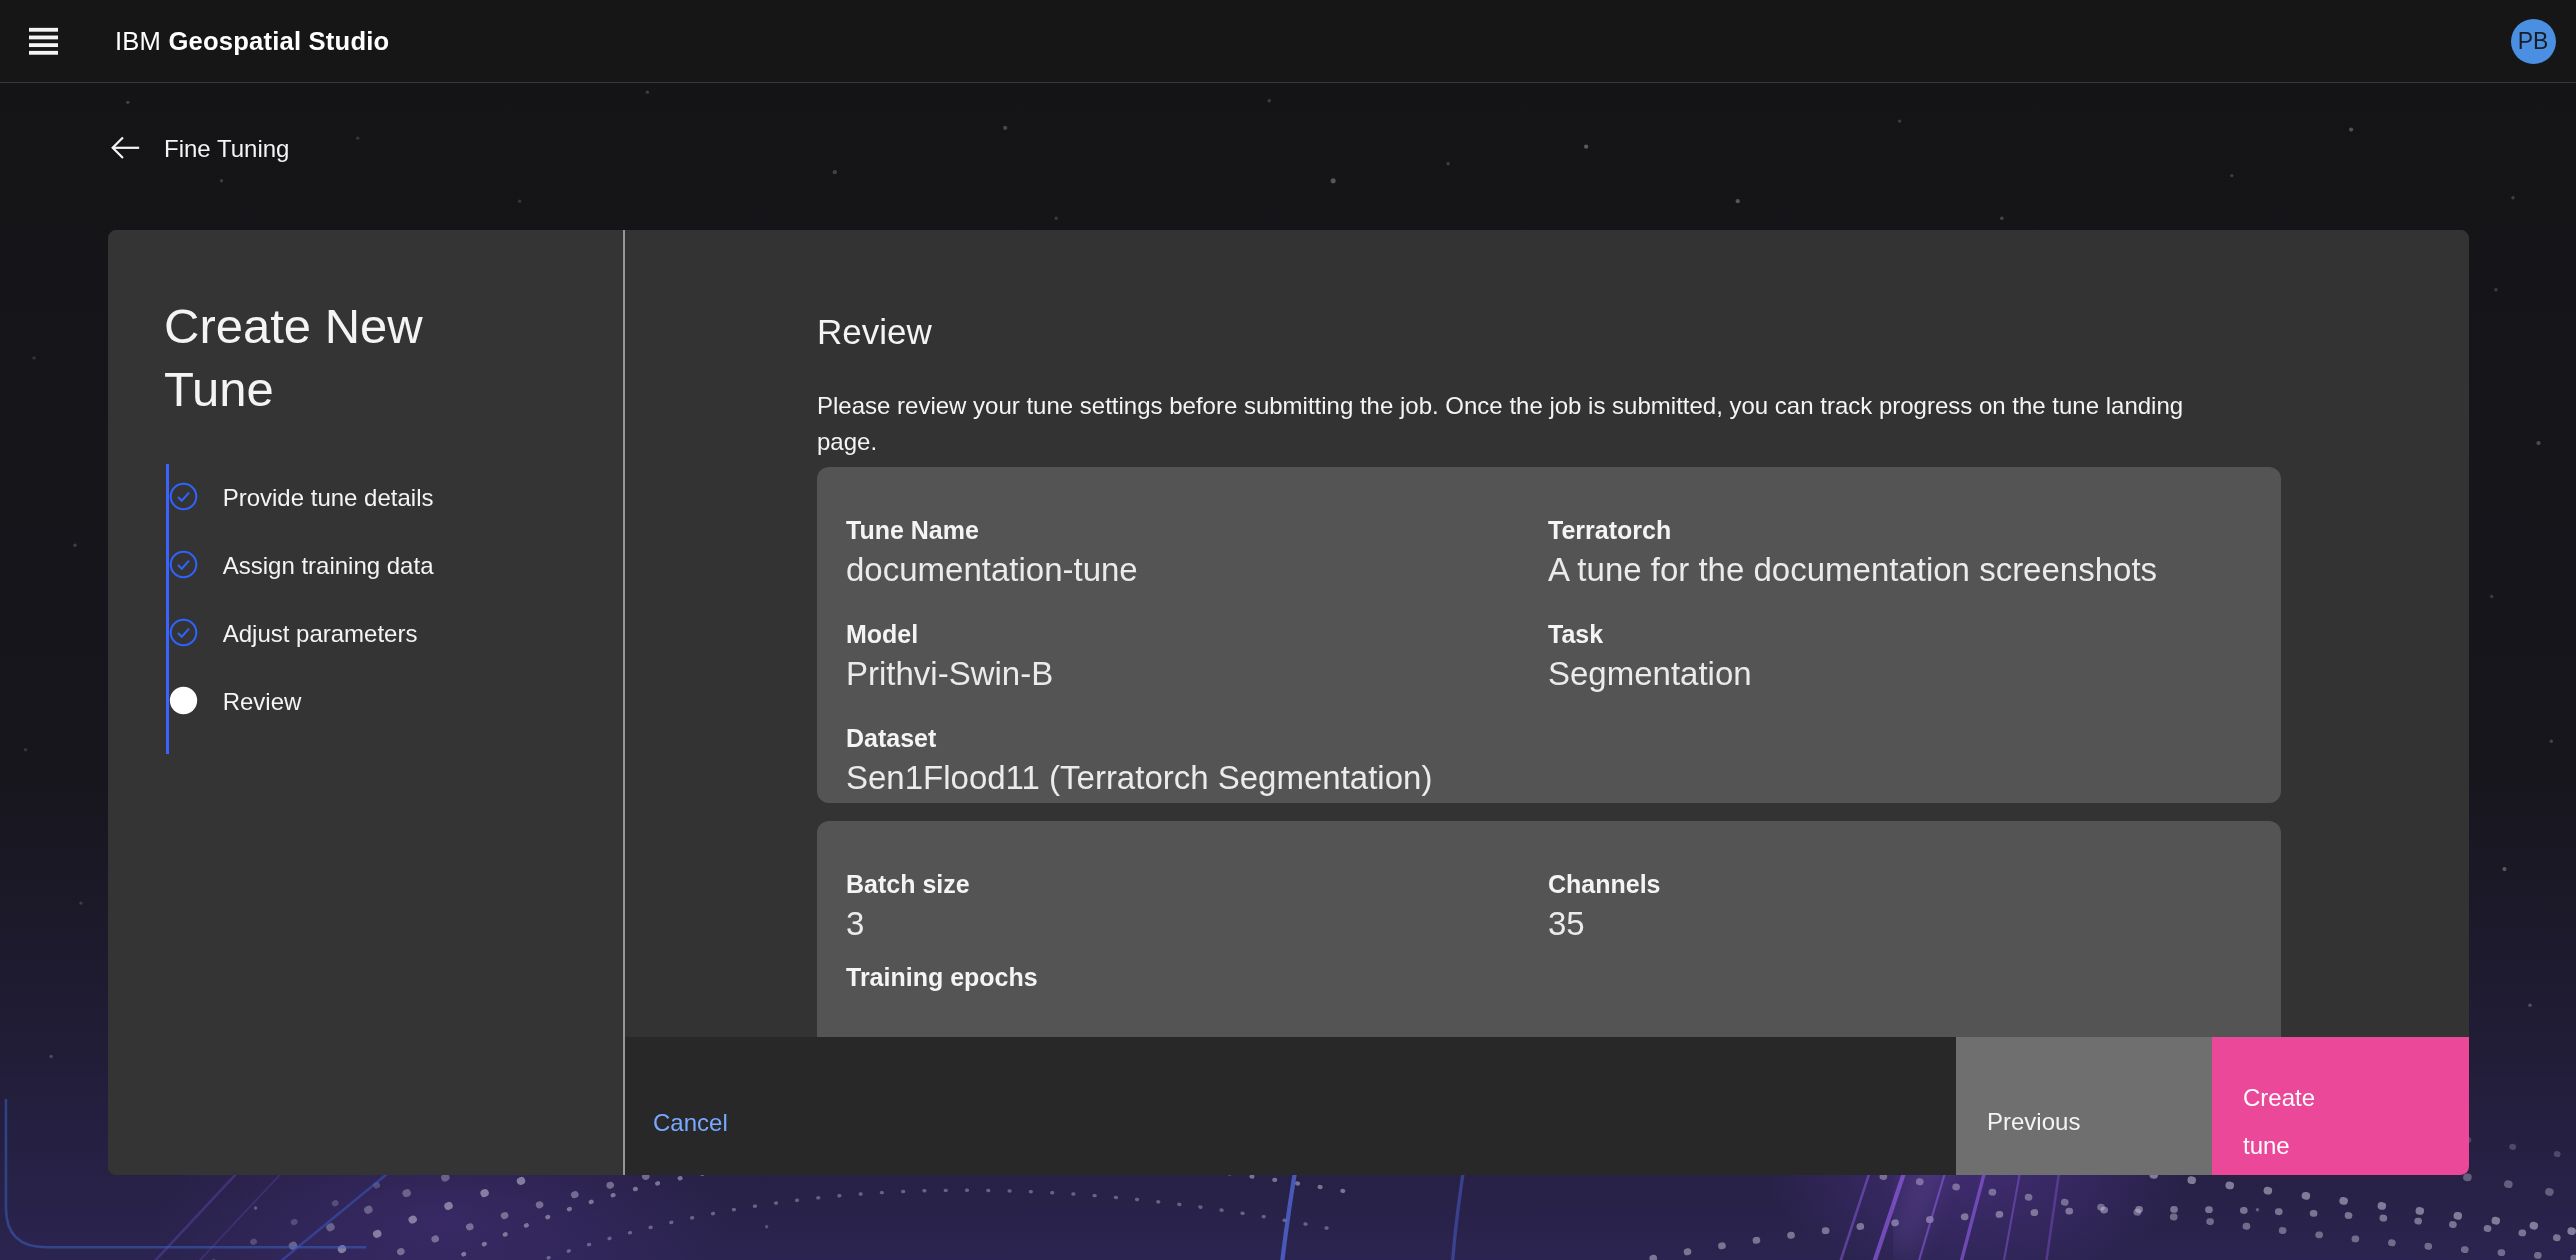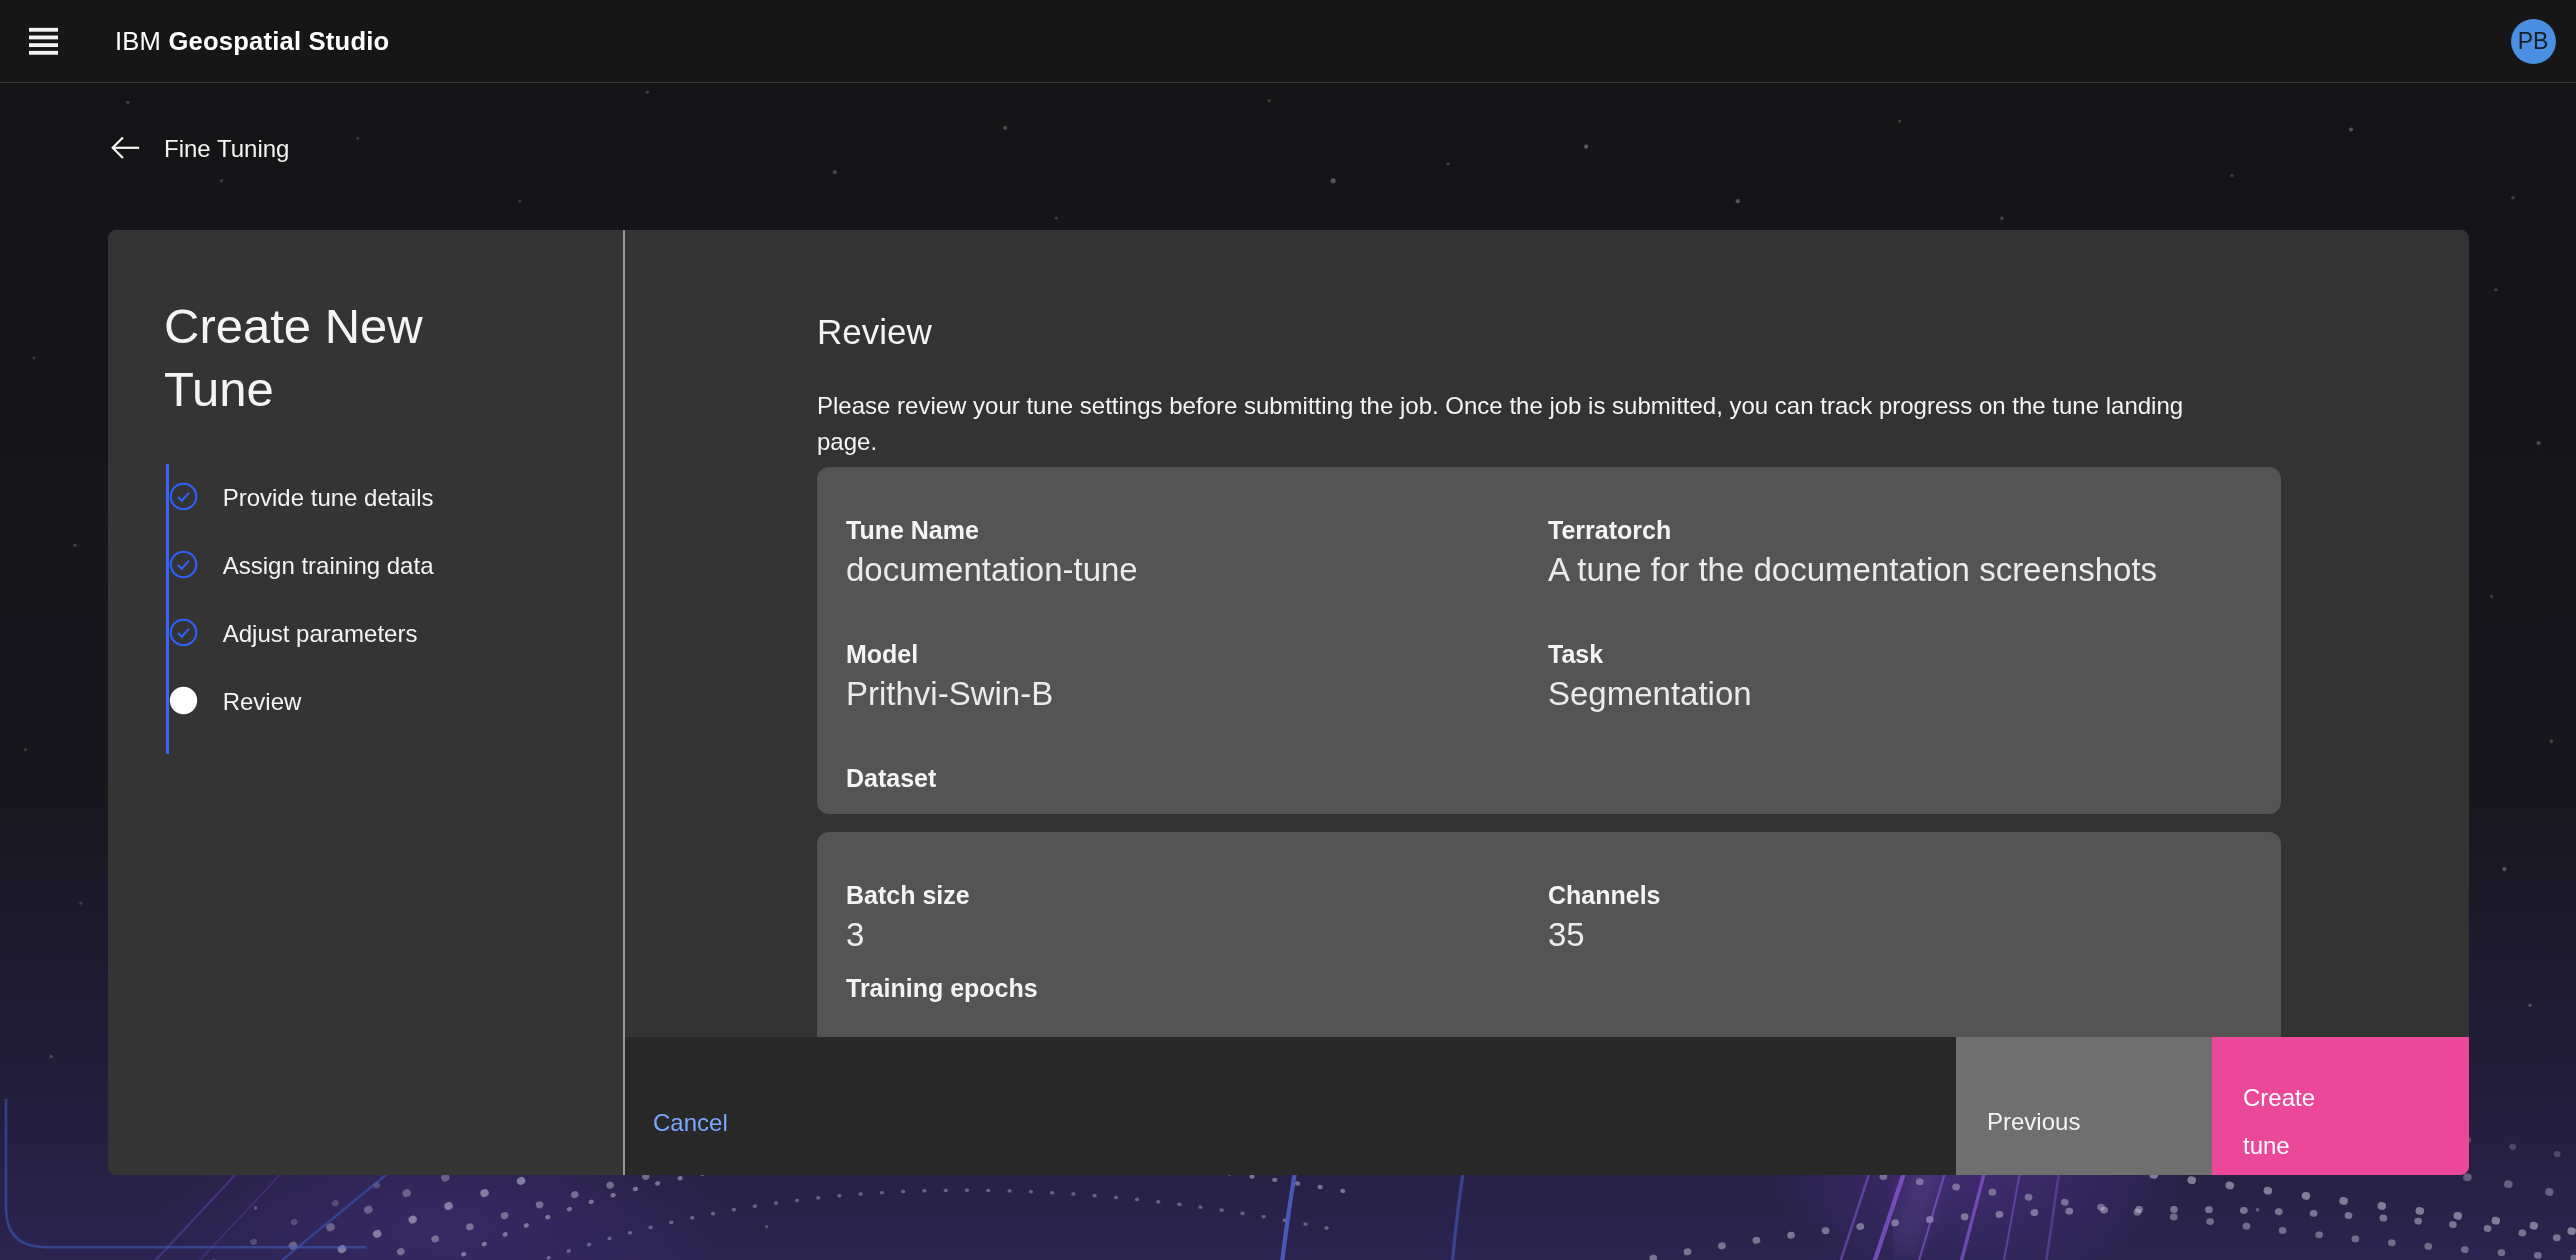--- a/index.html
+++ b/index.html
@@ -53,21 +53,21 @@
   }
   .review-heading{margin:0;font-size:35px;line-height:41px;font-weight:400;color:#f4f4f4;}
   .review-desc{margin:36px 0 0;font-size:24px;line-height:36px;color:#f4f4f4;max-width:1414px;}
   .card{
     background:#545454;border-radius:12px;box-sizing:border-box;
     padding:49px 29px 10.2px 29px;width:1464px;
   }
   .card-1{margin-top:6.8px;}
   .card-2{margin-top:18px;min-height:366px;}
   .fields{display:grid;grid-template-columns:702px 1fr;}
-  .card-1 .fields{row-gap:56px;}
+  .card-1 .fields{row-gap:36px;}
   .card-2 .fields{row-gap:25.6px;}
   .field-label{font-size:25px;line-height:29px;font-weight:700;color:#f4f4f4;margin:0 0 10.2px 0;}
   .field-value{font-size:33px;line-height:29px;font-weight:400;color:#ebebeb;}
   
   .wizard-footer{
     position:absolute;left:516px;right:0;bottom:0;height:138px;background:#282828;
     display:flex;align-items:stretch;z-index:5;
   }
   .cancel-btn{
     background:none;border:none;cursor:pointer;align-self:stretch;
@@ -268,20 +268,21 @@
         <div class="field">
           <div class="field-label">Model</div>
           <div class="field-value">Prithvi-Swin-B</div>
         </div>
         <div class="field">
           <div class="field-label">Task</div>
           <div class="field-value">Segmentation</div>
         </div>
         <div class="field">
           <div class="field-label">Dataset</div>
+          <div class="field-value">Sen1Flood11 (Terratorch Segmentation)</div>
         </div>
       </div>
     </div>
 
     <div class="card card-2">
       <div class="fields">
         <div class="field">
           <div class="field-label">Batch size</div>
           <div class="field-value">3</div>
         </div>

